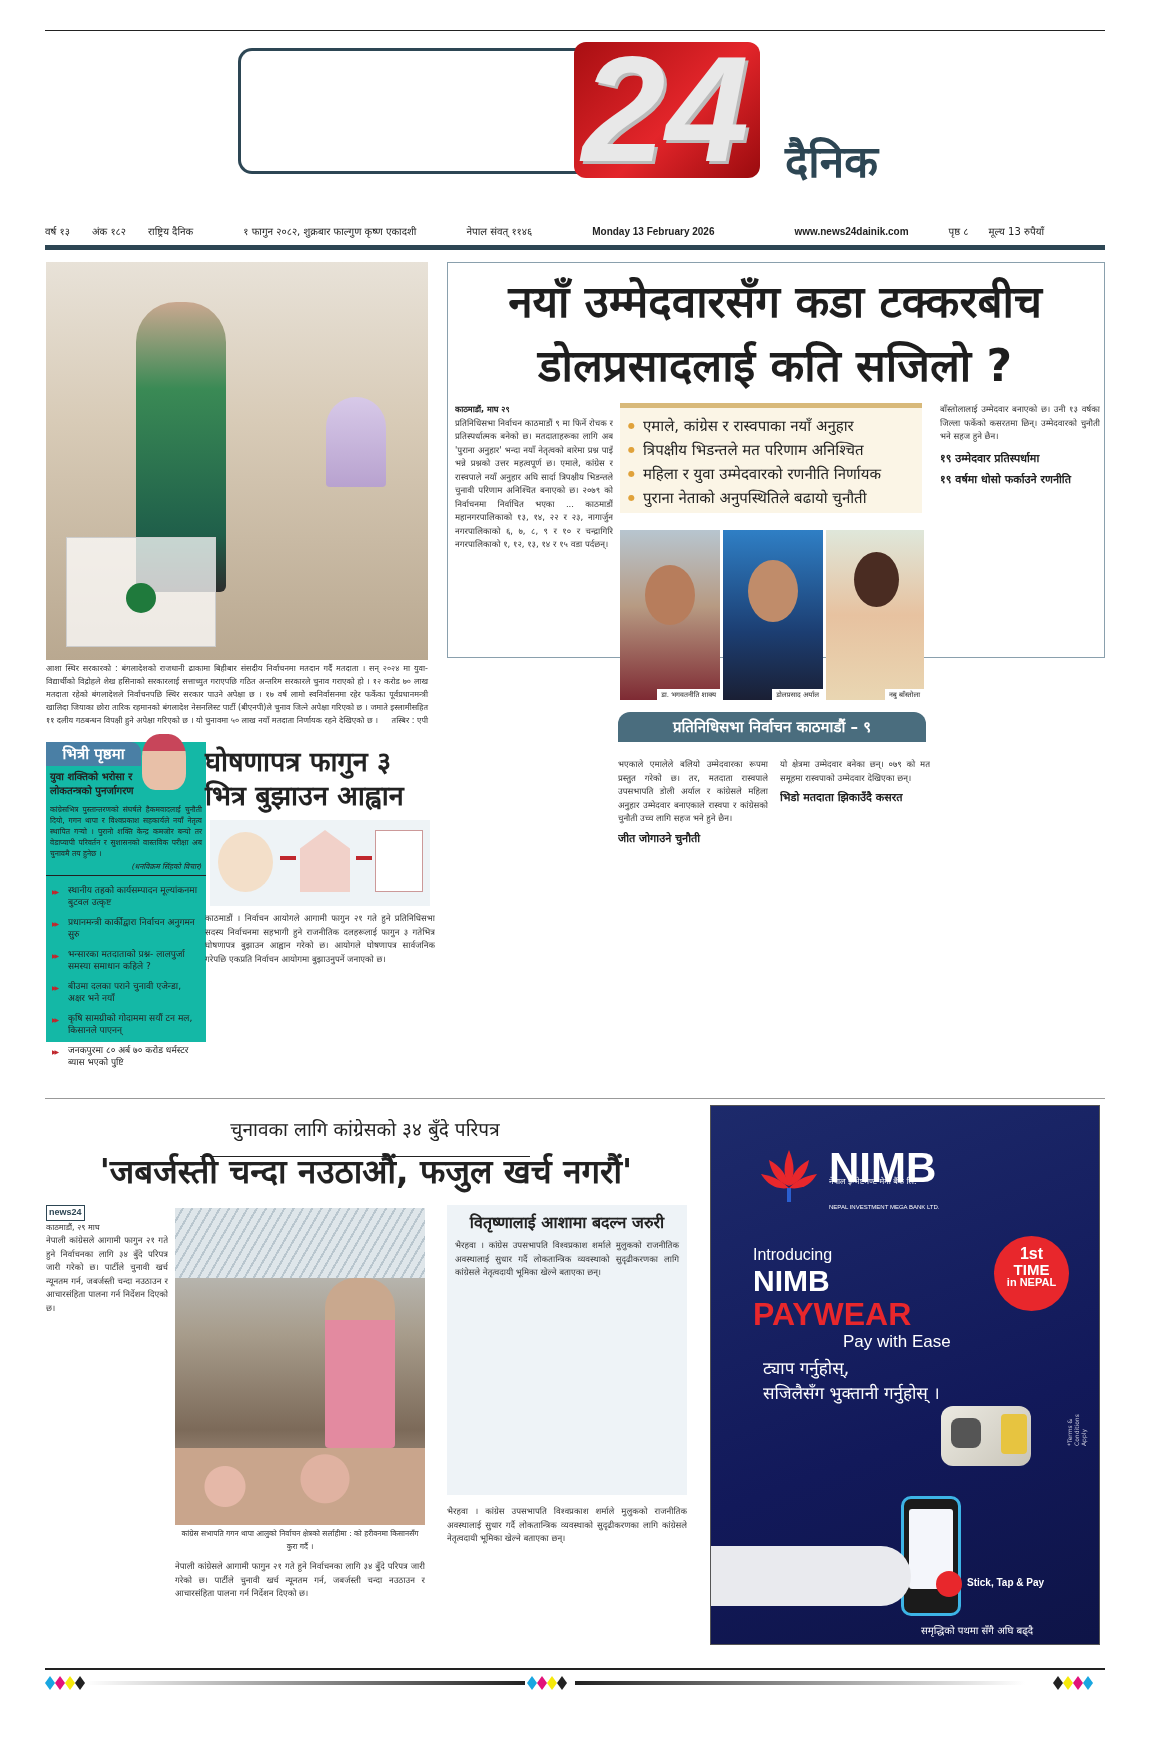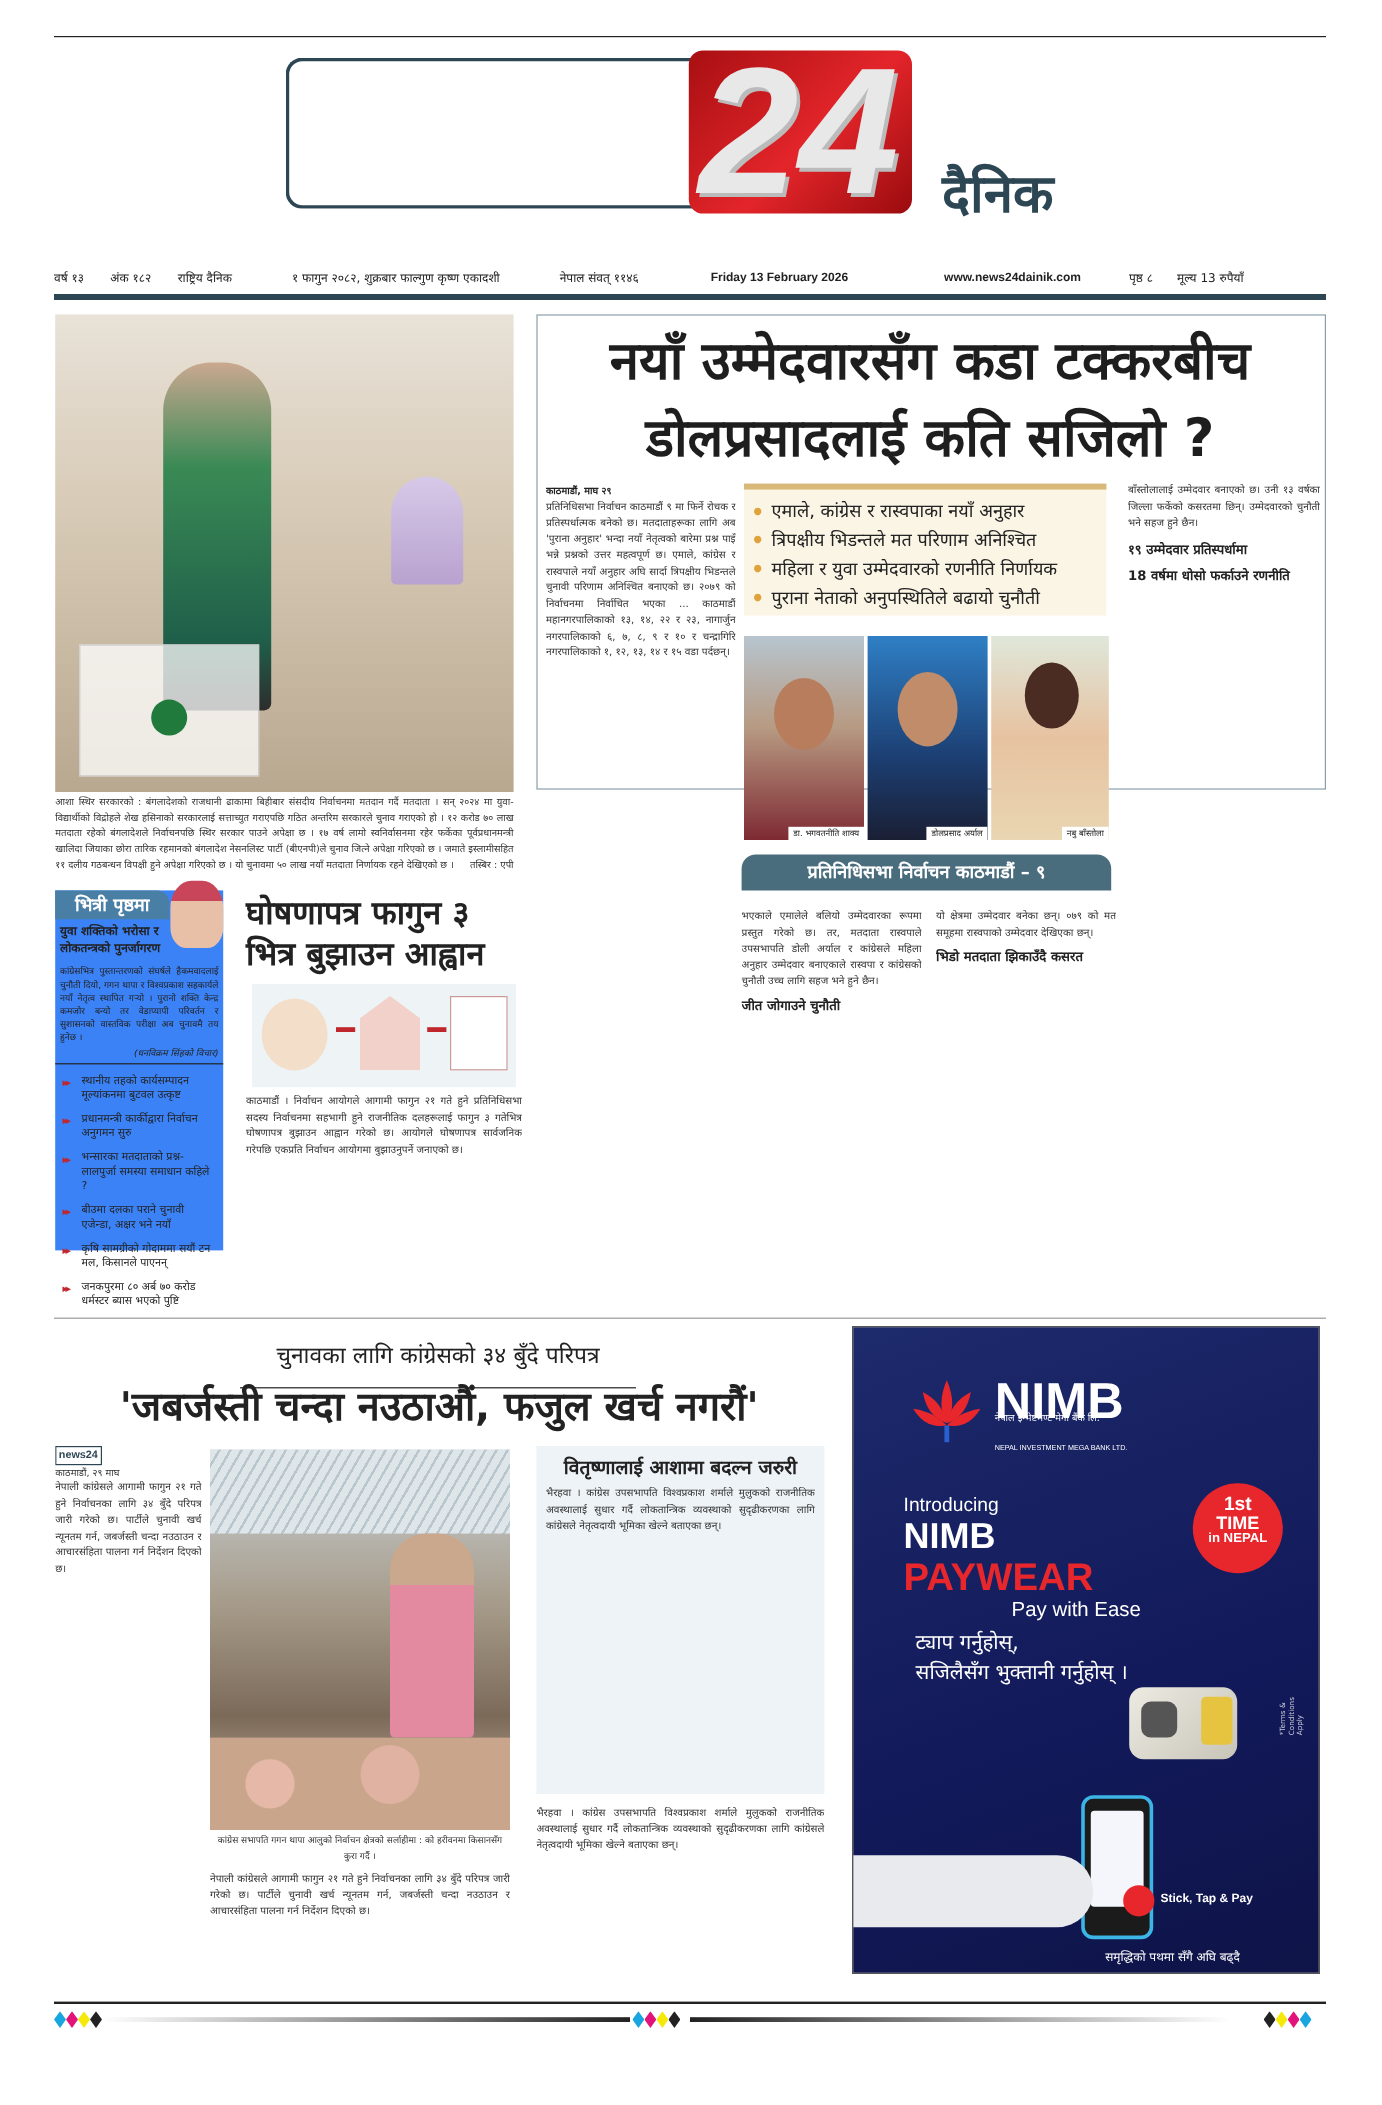--- a/index.html
+++ b/index.html
@@ -26,21 +26,21 @@
 .hl2{left:450px;top:340px;width:650px;font-size:44px}
 .bullets{left:620px;top:403px;width:302px;height:110px;background:#fbf5e6;border-top:5px solid #d8b97a;padding:6px 8px}
 .bullets li{list-style:none;font-size:15px;line-height:24px;color:#222}
 .bullets li::before{content:"\25CF";color:#e0a23a;font-size:8px;margin-right:8px;vertical-align:3px}
 .cand{top:530px;height:170px;background:linear-gradient(180deg,#a9b9c7,#7a6f70)}
 .cand-label{position:absolute;bottom:0;right:0;background:#fff;font-size:7px;padding:1px 4px;color:#222}
 .banner{left:618px;top:712px;width:308px;height:30px;background:#4a6d7e;color:#fff;font-size:15px;font-weight:bold;text-align:center;line-height:30px;border-radius:12px 12px 0 0}
 .col{font-size:8.5px;line-height:13.5px;color:#333;text-align:justify;overflow:hidden}
 .subhead{font-size:11px;font-weight:bold;color:#222}
 
-.inside{left:46px;top:742px;width:140px;height:300px;background:#3b82f6}
+.inside{left:46px;top:742px;width:160px;height:300px;background:#14b8a6}
 .inside-title{position:absolute;left:0;top:0;width:95px;height:24px;background:#4a7fa5;color:#fff;font-size:15px;font-weight:bold;text-align:center;line-height:24px;border-radius:0 10px 0 0}
 .inside-item{font-size:9px;line-height:12px;color:#222;padding-left:16px;position:relative;margin:8px 6px}
 .inside-item::before{content:"\25B6\25B6";position:absolute;left:0;color:#c0272d;font-size:6px;letter-spacing:-2px;top:2px}
 .ghosh{left:205px;top:745px;width:230px;font-size:27px;font-weight:bold;line-height:1.25;color:#222;text-align:left}
 .infog{left:210px;top:820px;width:220px;height:86px;background:#eef3f6}
 
 .kicker{left:200px;top:1116px;width:330px;font-size:19px;text-align:center;color:#222;border-bottom:1.5px solid #222;padding-bottom:14px}
 .bighl{left:46px;top:1148px;width:640px;font-size:33px;font-weight:bold;color:#222;text-align:center}
 .ph-lower{left:175px;top:1208px;width:250px;height:317px;background:linear-gradient(180deg,#c9d2d8 0%,#a79c8b 40%,#7c6a59 70%,#cdb8a8 100%)}
 .side-box{left:447px;top:1205px;width:240px;height:290px;background:#eef3f7}
@@ -61,21 +61,21 @@
   <div class="logo-24">24</div>
 </div>
 <div class="abs logo-dainik">दैनिक</div>
 
 <div class="abs infobar">
   <span>वर्ष १३</span>
   <span>अंक १८२</span>
   <span style="margin-right:50px">राष्ट्रिय दैनिक</span>
   <span style="margin-right:50px">१ फागुन २०८२, शुक्रबार फाल्गुण कृष्ण एकादशी</span>
   <span style="margin-right:60px">नेपाल संवत् ११४६</span>
-  <span style="font-family:'Liberation Sans',sans-serif;font-weight:bold;margin-right:80px">Friday 13 February 2026</span>
+  <span style="font-family:'Liberation Sans',sans-serif;font-weight:bold;margin-right:80px">Monday 13 February 2026</span>
   <span style="font-family:'Liberation Sans',sans-serif;font-weight:bold;margin-right:40px">www.news24dainik.com</span>
   <span style="margin-right:20px">पृष्ठ ८</span>
   <span>मूल्य 13 रुपैयाँ</span>
 </div>
 <div class="abs infobar-rule"></div>
 
 <div class="abs photo ph-lead">
   <div class="abs" style="left:90px;top:40px;width:90px;height:290px;background:linear-gradient(180deg,#caa890,#3a8a55 30%,#1f5f4a 80%,#2d2d2d);border-radius:40px 40px 6px 6px"></div>
   <div class="abs" style="left:20px;top:275px;width:150px;height:110px;background:rgba(255,255,255,.75);border:1px solid #ccc">
     <div style="margin:45px auto 0;width:30px;height:30px;border-radius:50%;background:#1f7a3c"></div>
@@ -122,21 +122,21 @@
   <div>भएकाले एमालेले बलियो उम्मेदवारका रूपमा प्रस्तुत गरेको छ। तर, मतदाता रास्वपाले उपसभापति डोली अर्याल र कांग्रेसले महिला अनुहार उम्मेदवार बनाएकाले रास्वपा र कांग्रेसको चुनौती उच्च लागि सहज भने हुने छैन।</div>
   <div class="subhead" style="margin-top:6px">जीत जोगाउने चुनौती</div>
 </div>
 <div class="abs col" style="left:780px;top:758px;width:150px;height:320px">
   <div>यो क्षेत्रमा उम्मेदवार बनेका छन्। ०७९ को मत समूहमा रास्वपाको उम्मेदवार देखिएका छन्।</div>
   <div class="subhead" style="margin-top:6px">भिडो मतदाता झिकाउँदै कसरत</div>
 </div>
 <div class="abs col" style="left:940px;top:403px;width:160px;height:680px">
   <div>बाँस्तोलालाई उम्मेदवार बनाएको छ। उनी १३ वर्षका जिल्ला फर्केको कसरतमा छिन्। उम्मेदवारको चुनौती भने सहज हुने छैन।</div>
   <div class="subhead" style="margin-top:8px">१९ उम्मेदवार प्रतिस्पर्धामा</div>
-  <div class="subhead" style="margin-top:8px">18 वर्षमा धोसो फर्काउने रणनीति</div>
+  <div class="subhead" style="margin-top:8px">१९ वर्षमा धोसो फर्काउने रणनीति</div>
 </div>
 
 <div class="abs inside">
   <div class="inside-title">भित्री पृष्ठमा</div>
   <div class="abs" style="left:96px;top:-8px;width:44px;height:56px;border-radius:40% 40% 30% 30%;background:linear-gradient(180deg,#c8455a 0 30%,#e8c0a8 30%)"></div>
   <div style="padding:28px 4px 0;font-size:10px;font-weight:bold;line-height:14px;width:100px">युवा शक्तिको भरोसा र लोकतन्त्रको पुनर्जागरण</div>
   <div style="padding:6px 4px 0;font-size:7.5px;line-height:11px;text-align:justify">कांग्रेसभित्र पुस्तान्तरणको संघर्षले हैकमवादलाई चुनौती दियो, गगन थापा र विश्वप्रकाश सहकार्यले नयाँ नेतृत्व स्थापित गऱ्यो । पुरानो शक्ति केन्द्र कमजोर बन्यो तर वेडाप्यापी परिवर्तन र सुशासनको वास्तविक परीक्षा अब चुनावमै तय हुनेछ ।</div>
   <div style="padding:2px 4px 4px;font-size:7.5px;font-style:italic;text-align:right;border-bottom:1.5px solid #222">(धनविक्रम सिंहको विचार)</div>
   <div class="inside-item">स्थानीय तहको कार्यसम्पादन मूल्यांकनमा बुटवल उत्कृष्ट</div>
   <div class="inside-item">प्रधानमन्त्री कार्कीद्वारा निर्वाचन अनुगमन सुरु</div>

